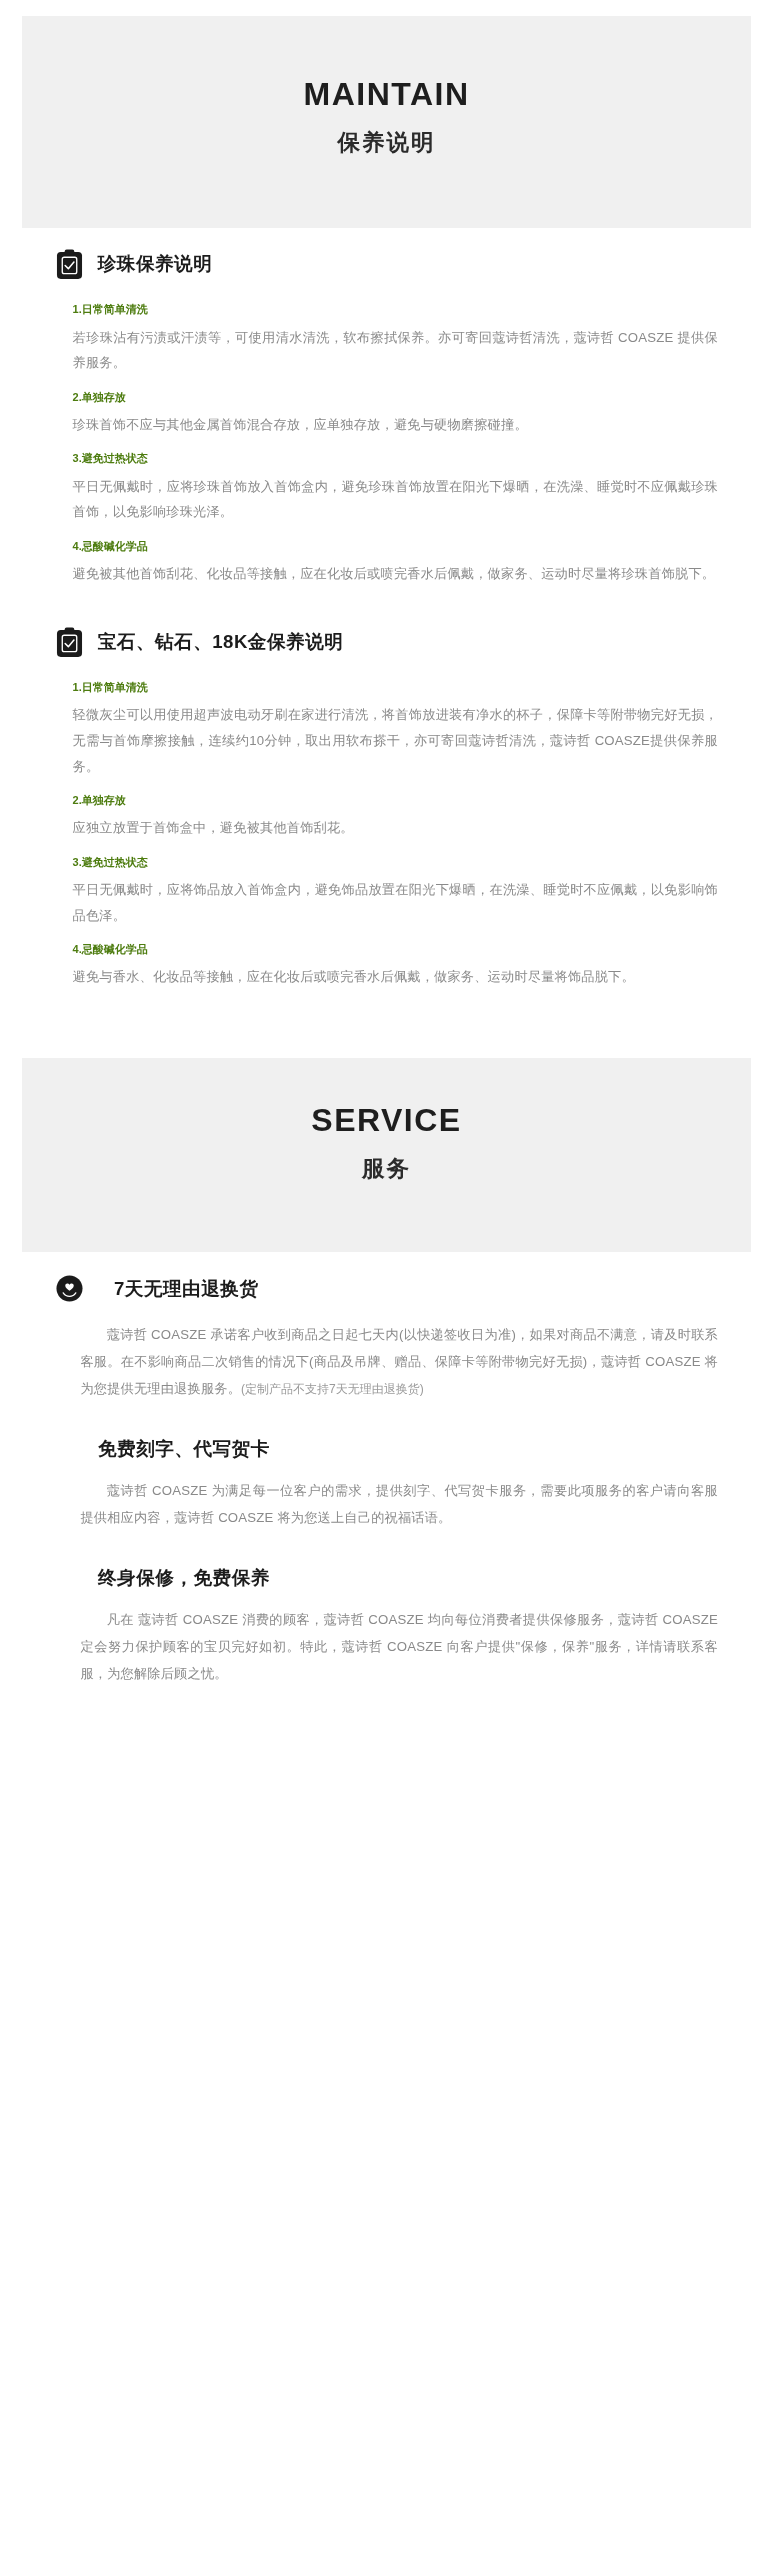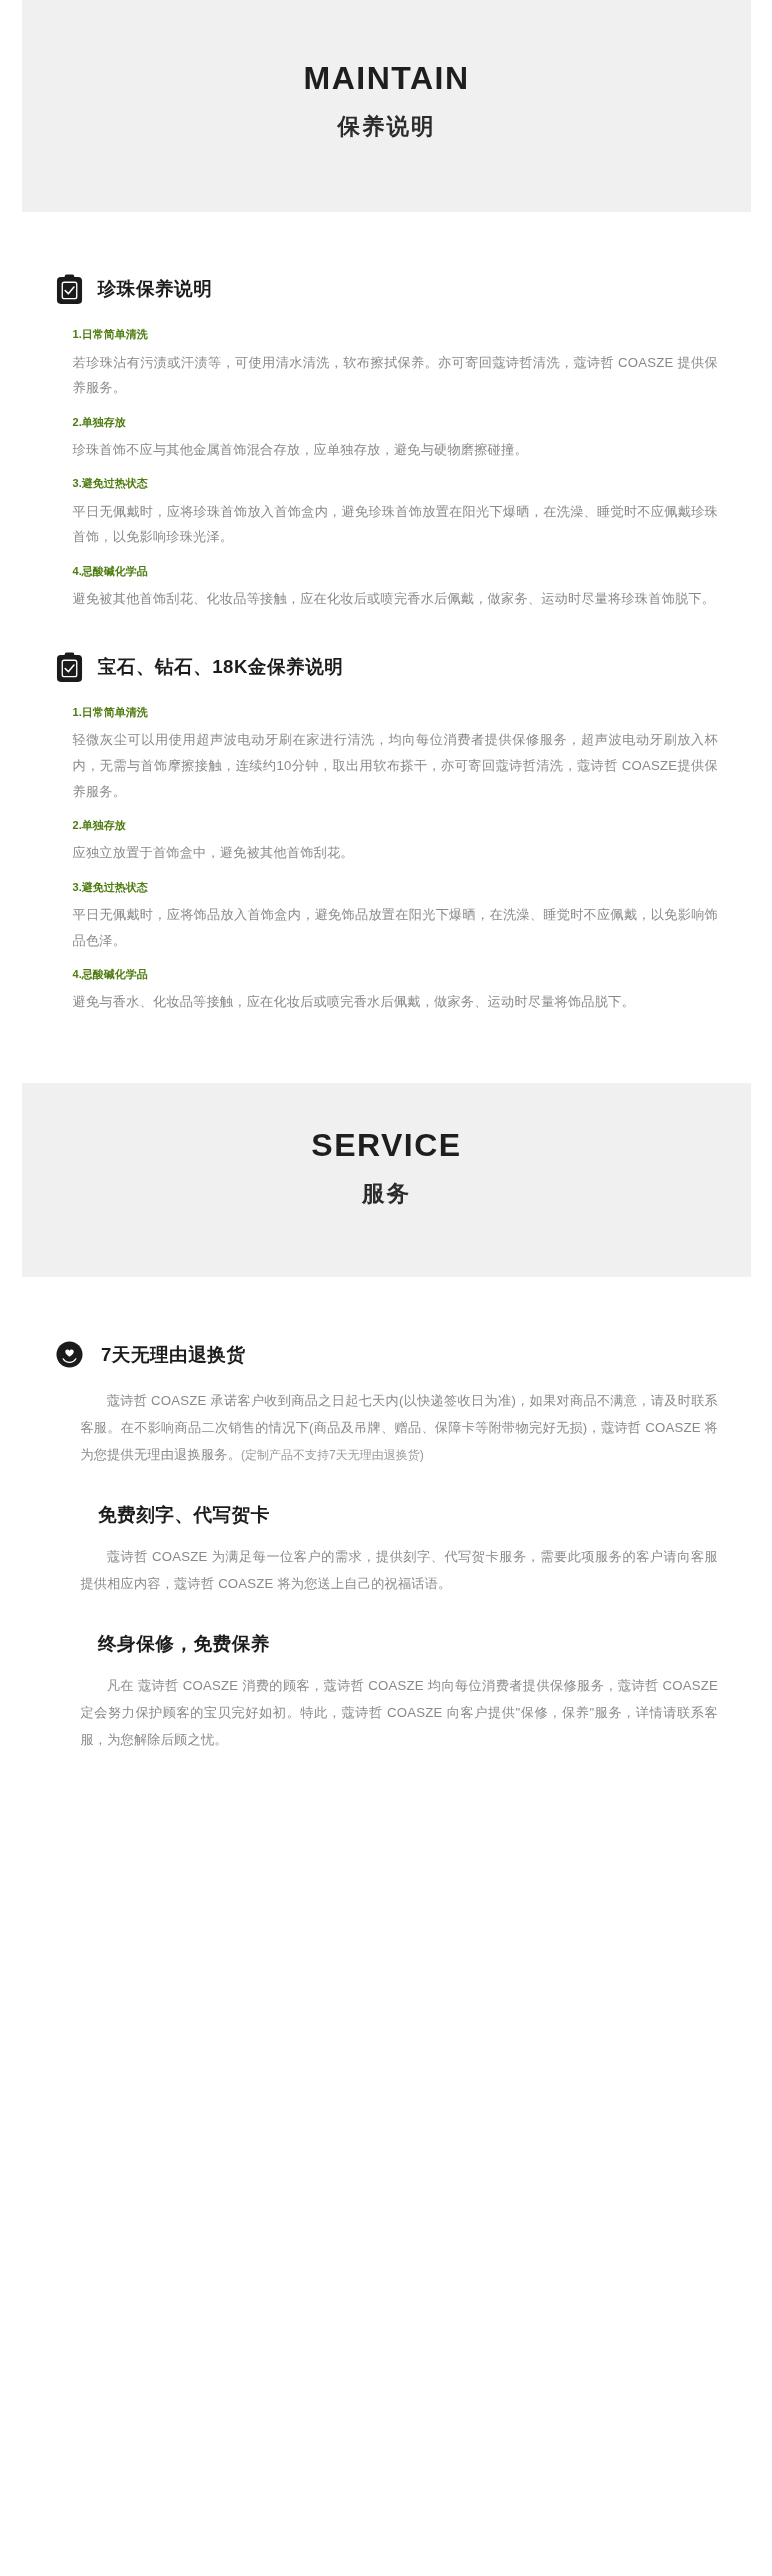--- a/index.html
+++ b/index.html
@@ -8,21 +8,21 @@
   }
   body {
     width: 773px;
     font-family: "Liberation Sans", "DejaVu Sans", sans-serif;
     background: #ffffff;
     color: #222222;
     -webkit-font-smoothing: antialiased;
   }
   .page {
     width: 729px;
-    margin: 0 auto;
+    margin: 16px auto;
     position: relative;
     background: #ffffff;
   }
 
   
   .banner {
     background: #f0f0f0;
     text-align: center;
     padding: 61px 0 65px 0;
   }
@@ -45,21 +45,21 @@
   .banner.maintain {
     padding: 59px 0 72px 0;
   }
   .banner.service {
     padding: 43px 0 70px 0;
   }
 
   
   .section {
     background: #ffffff;
-    padding: 61px 33px 39px 33px;
+    padding: 20px 33px 39px 33px;
     box-sizing: border-box;
   }
   .section.gray-bottom {
     padding-bottom: 68px;
   }
 
   .block {
     margin-bottom: 39px;
   }
   .block:last-child {
@@ -118,21 +118,21 @@
   
   .svc-block {
     margin-bottom: 35px;
   }
   .svc-block:last-child {
     margin-bottom: 0;
   }
   .svc-head {
     display: flex;
     align-items: center;
-    gap: 17px;
+    gap: 30px;
     margin-bottom: 15.6px;
   }
   .svc-title {
     font-size: 18.6px;
     font-weight: bold;
     color: #1c1c1c;
     line-height: 1.3;
     letter-spacing: 0.5px;
   }
   .svc-title.indented {
@@ -204,21 +204,21 @@
             <rect x="9" y="0.5" width="10" height="6" rx="2" fill="#1b1b1b"></rect>
             <rect x="6.5" y="8.5" width="15" height="17" rx="2" fill="none" stroke="#ffffff" stroke-width="1.4"></rect>
             <polyline points="9.5,17 12.8,20.3 18.6,13.4" fill="none" stroke="#ffffff" stroke-width="1.6" stroke-linecap="round" stroke-linejoin="round"></polyline>
           </svg>
         </span>
         <span class="block-title">宝石、钻石、18K金保养说明</span>
       </div>
 
       <div class="sub-item">
         <div class="sub-title">1.日常简单清洗</div>
-        <p class="sub-body">轻微灰尘可以用使用超声波电动牙刷在家进行清洗，均向每位消费者提供保修服务，超声波电动牙刷放入杯内，无需与首饰摩擦接触，连续约10分钟，取出用软布搽干，亦可寄回蔻诗哲清洗，蔻诗哲 COASZE提供保养服务。</p>
+        <p class="sub-body">轻微灰尘可以用使用超声波电动牙刷在家进行清洗，将首饰放进装有净水的杯子，保障卡等附带物完好无损，无需与首饰摩擦接触，连续约10分钟，取出用软布搽干，亦可寄回蔻诗哲清洗，蔻诗哲 COASZE提供保养服务。</p>
       </div>
       <div class="sub-item">
         <div class="sub-title">2.单独存放</div>
         <p class="sub-body">应独立放置于首饰盒中，避免被其他首饰刮花。</p>
       </div>
       <div class="sub-item">
         <div class="sub-title">3.避免过热状态</div>
         <p class="sub-body">平日无佩戴时，应将饰品放入首饰盒内，避免饰品放置在阳光下爆晒，在洗澡、睡觉时不应佩戴，以免影响饰品色泽。</p>
       </div>
       <div class="sub-item">

